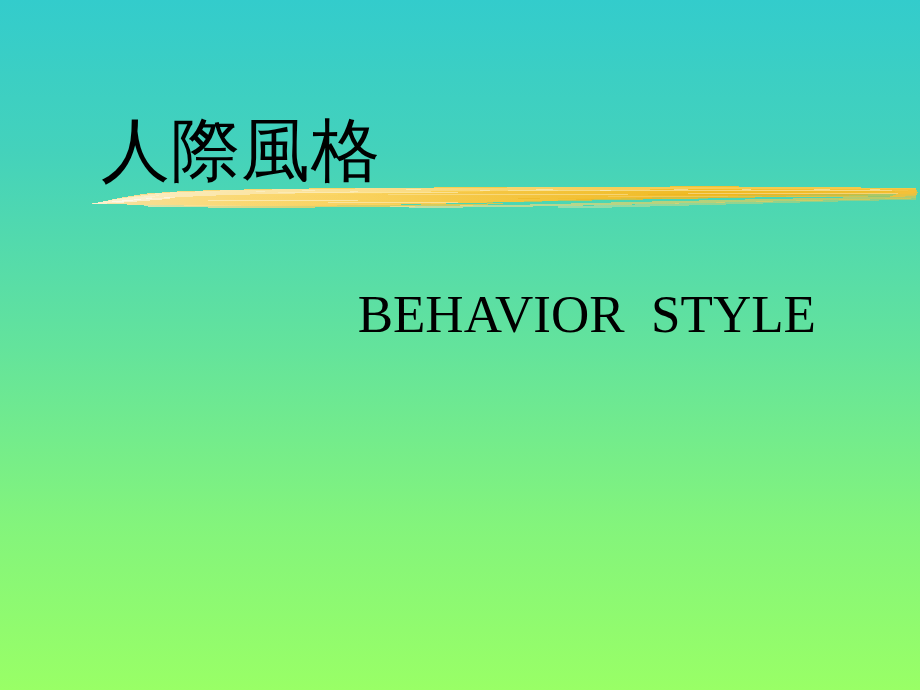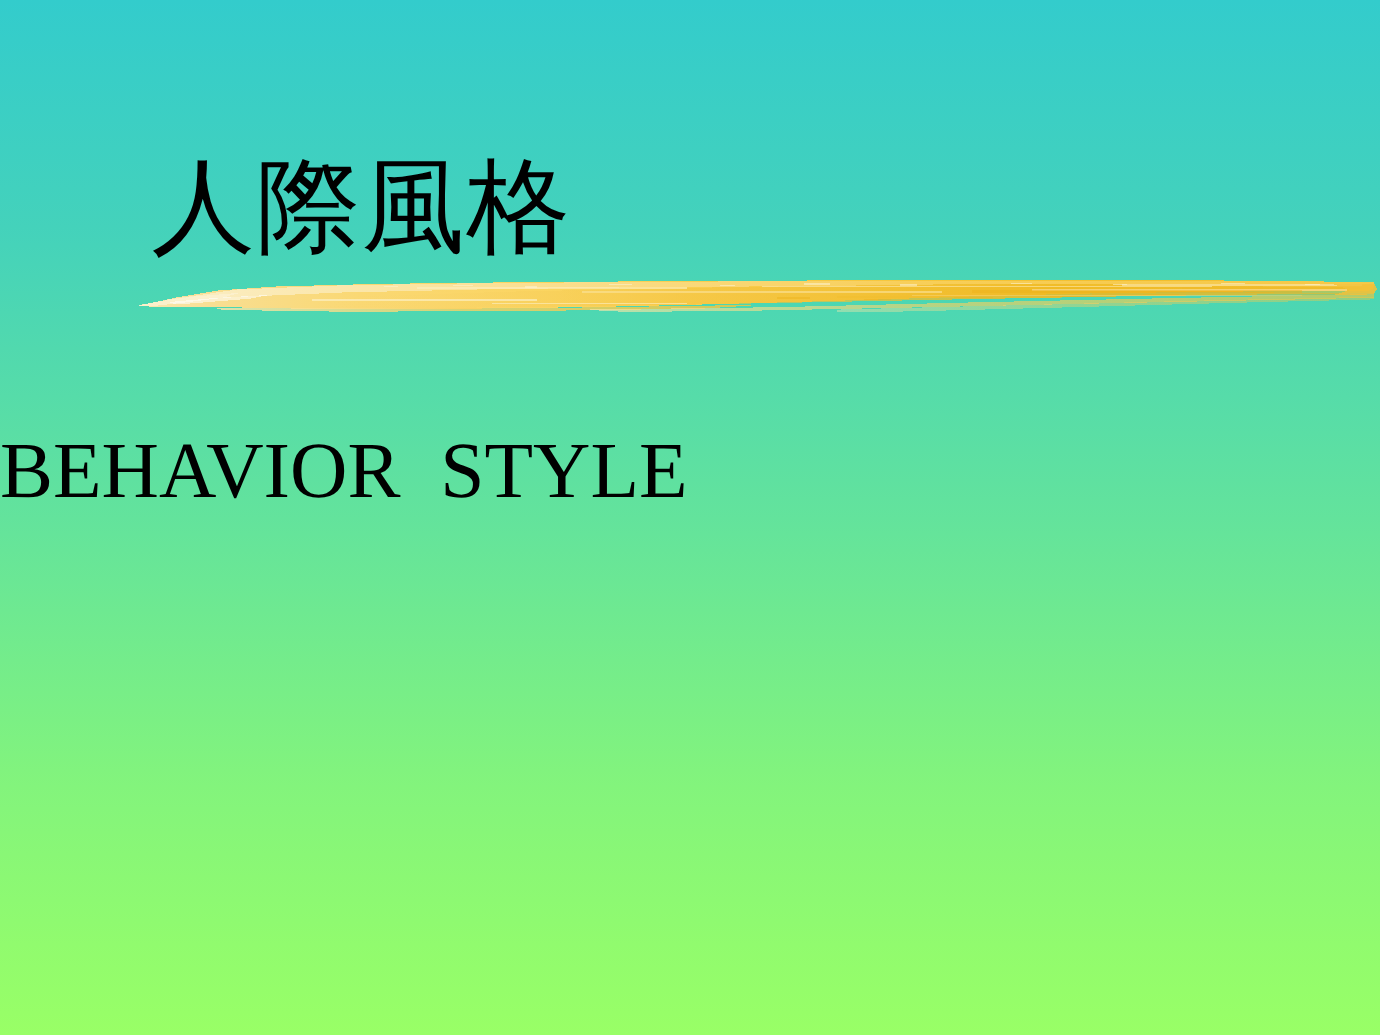--- a/index.html
+++ b/index.html
@@ -15,21 +15,21 @@
     overflow: hidden;
     
     background: linear-gradient(180deg, #33cccc 0%, #44d2bb 22%, #63e39c 50%, #83f47c 76%, #99ff66 100%);
     font-family: "Liberation Serif", "DejaVu Serif", serif;
   }
 
   
   #title-cn {
     position: absolute;
     left: 101px;
-    top: 96px;
+    top: 108px;
     font-family: "DejaVu Serif", "Liberation Serif", serif;
     font-size: 69px;
     line-height: 84px;
     letter-spacing: 1px;
     color: #000000;
     white-space: nowrap;
   }
 
   
   #brush-stroke {
@@ -44,21 +44,21 @@
     width: 100%;
     height: 100%;
   }
 
   
   #subtitle-en {
     position: absolute;
     left: 0;
     top: 283px;
     width: 816px;
-    text-align: left;
+    text-align: right;
     font-family: "Liberation Serif", "DejaVu Serif", serif;
     font-size: 53px;
     line-height: 62px;
     color: #000000;
     white-space: pre;
   }
 </style>
 </head>
 <body>
 

